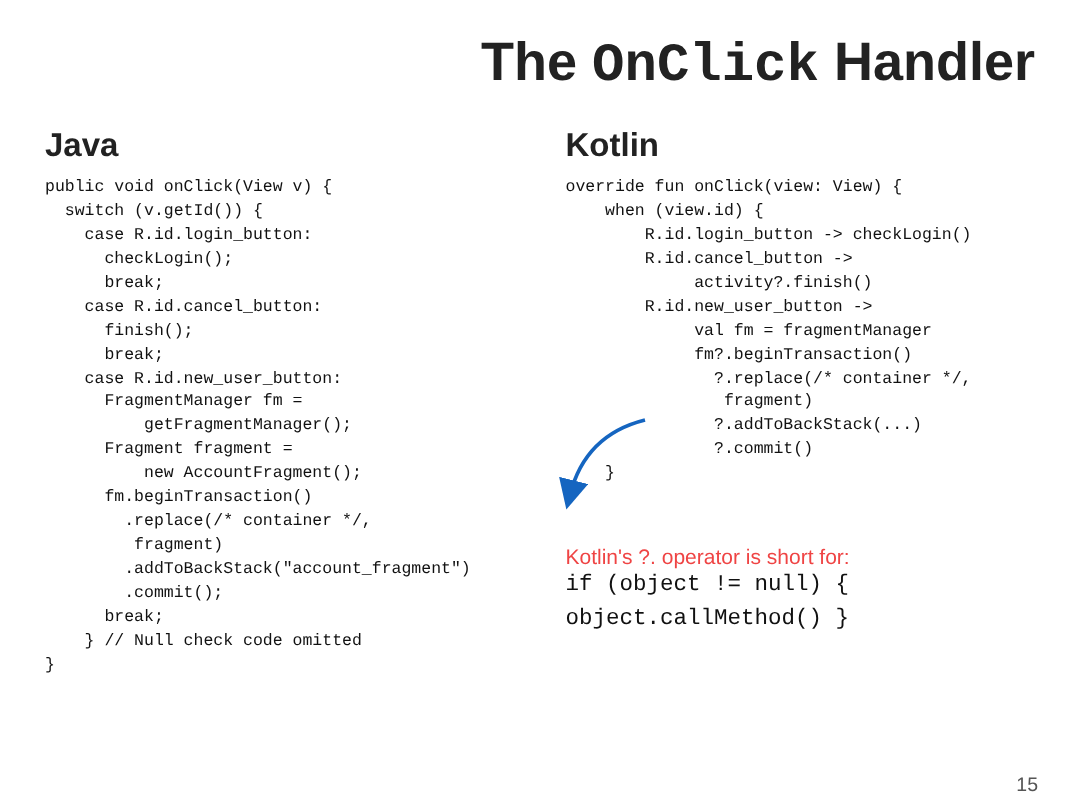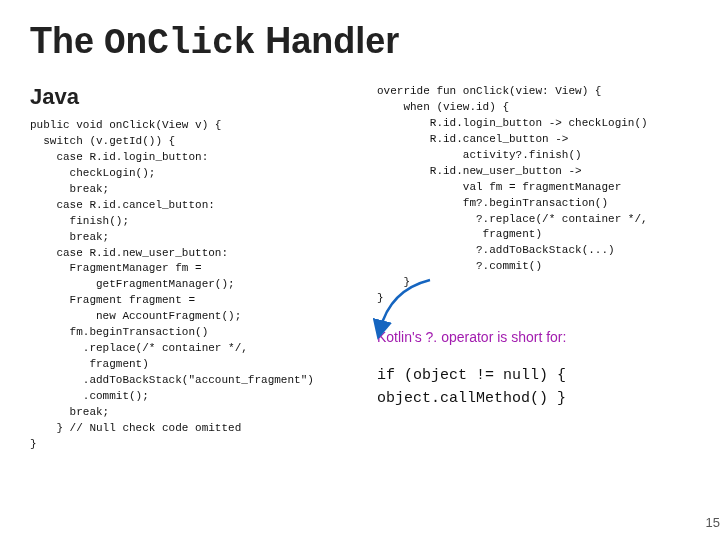--- a/index.html
+++ b/index.html
@@ -13,21 +13,21 @@
     }
 
     .slide {
       width: 720px;
       height: 540px;
       position: relative;
       padding: 20px 30px;
     }
 
     .title {
-      text-align: left;
+      text-align: right;
       font-size: 36px;
       font-weight: bold;
       color: #222;
       margin-bottom: 20px;
       font-family: Arial, sans-serif;
     }
 
     .title .code-font {
       font-family: 'Courier New', monospace;
       font-weight: bold;
@@ -55,35 +55,35 @@
       font-family: 'Courier New', monospace;
       font-size: 11px;
       line-height: 1.45;
       color: #111;
       white-space: pre;
     }
 
     .bottom-text {
       font-family: Arial, sans-serif;
       font-size: 14px;
-      color: #a21caf;
-      margin-bottom: 20px;
+      color: #ef4444;
+      margin-bottom: 0;
     }
 
     .bottom-code {
       font-family: Liberation Mono, monospace;
       font-size: 15px;
       color: #111;
       line-height: 1.5;
     }
 
     .page-num {
       position: absolute;
       bottom: 10px;
-      right: 0;
+      right: 28px;
       font-size: 13px;
       color: #555;
     }
 
     
     .arrow-svg {
       position: absolute;
       pointer-events: none;
     }
   </style>
@@ -117,20 +117,21 @@
         .replace(/* container */,
          fragment)
         .addToBackStack("account_fragment")
         .commit();
       break;
     } // Null check code omitted
 }</span></div>
     </div>
 
     <div class="column">
+      <div class="col-header">Kotlin</div>
       <div class="code-block">override fun onClick(view: View) {
     when (view.id) {
         R.id.login_button -&gt; checkLogin()
         R.id.cancel_button -&gt;
              activity?.finish()
         R.id.new_user_button -&gt;
              val fm = fragmentManager
              fm?.beginTransaction()
                ?.replace(/* container */,
                 fragment)

